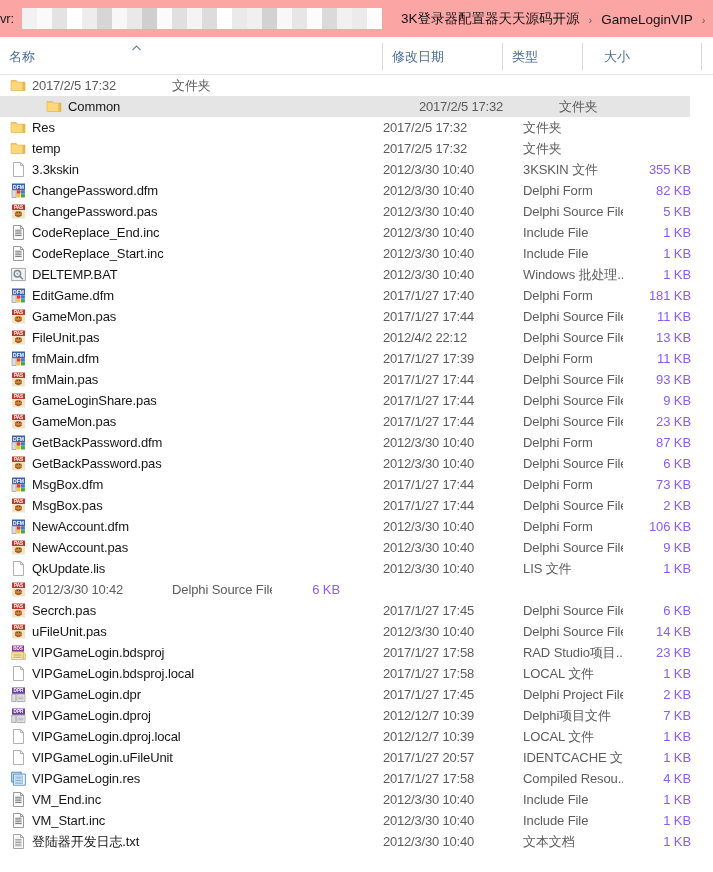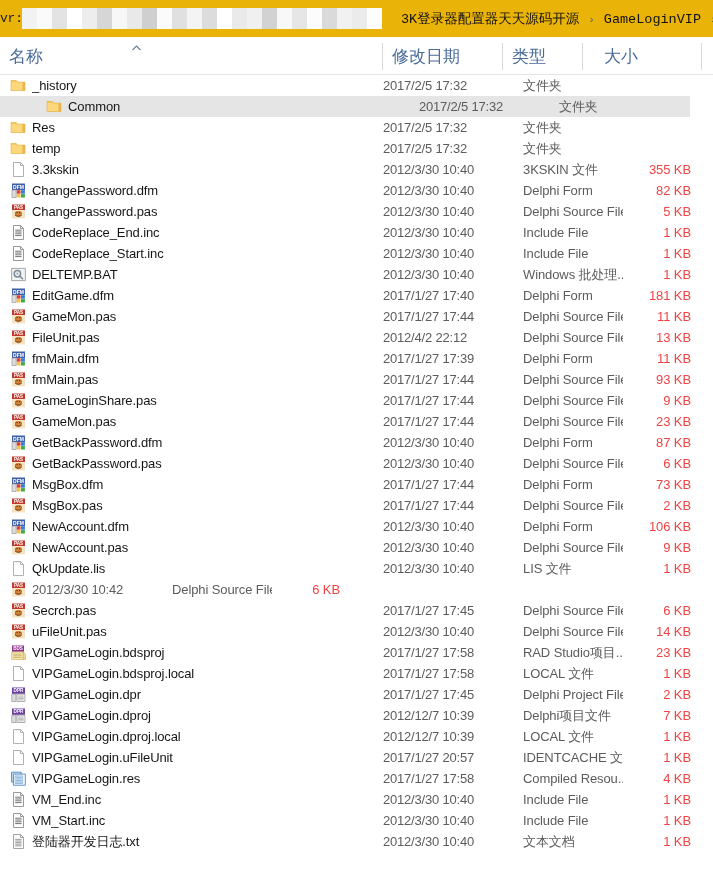--- a/index.html
+++ b/index.html
@@ -9,25 +9,24 @@
     background: #ffffff;
     font-family: "Liberation Sans", "DejaVu Sans", sans-serif;
     overflow: hidden;
   }
 
   
   .addressbar {
     position: relative;
     height: 38px;
     width: 713px;
-    background: #eab308;
+    background: #fca5a5;
     display: flex;
     align-items: center;
     border-bottom: 1px solid #ffffff;
-    font-family: Liberation Mono, monospace;
   }
   .addr-redacted {
     position: absolute;
     left: 22px; top: 8px;
     width: 360px; height: 21px;
     overflow: hidden;
     display: flex;
   }
   .addr-redacted i {
     display: block;
@@ -70,21 +69,21 @@
     width: 713px;
     background: #ffffff;
     border-bottom: 1px solid #e5e5e5;
   }
   .col {
     position: absolute;
     top: 0;
     height: 37px;
     display: flex;
     align-items: center;
-    font-size: 17px;
+    font-size: 13px;
     color: #4a6c9b;
     padding-left: 9px;
     cursor: default;
     user-select: none;
   }
   .col .divider {
     position: absolute;
     right: 0; top: 5px;
     width: 1px; height: 27px;
     background: #d9d9d9;
@@ -153,21 +152,21 @@
     color: #5c5c5c;
     white-space: nowrap;
     overflow: hidden;
     letter-spacing: -0.1px;
     margin-left: 20px;
   }
   .cell-size {
     width: 72px;
     min-width: 72px;
     text-align: right;
-    color: #ef4444;
+    color: #8b5cf6;
     white-space: nowrap;
     padding-right: 4px;
     letter-spacing: -0.1px;
   }
 
   
   .ico { width: 17px; height: 17px; display: block; }
 </style>
 </head>
 <body>
@@ -236,21 +235,20 @@
     <div class="row">
       <div class="cell-icon">
         <svg class="ico" viewBox="0 0 17 17" width="17" height="17">
           <path d="M1 3.5h5.2l1.3 1.6H15v8.4H1z" fill="#ffd27f"></path>
           <path d="M1 5.1h14v8.4H1z" fill="#fcd77b"></path>
           <path d="M1 3.5h5.2l1.3 1.6H1z" fill="#f6c75f"></path>
           <path d="M12.4 5.1H15v8.4h-2.6z" fill="#e8b94e"></path>
           <path d="M1 3.5h5.2l1.3 1.6H15v8.4H1z" fill="none" stroke="#e0ae45" stroke-width="0.6"></path>
         </svg>
       </div>
-      <div class="cell-name">_history</div>
       <div class="cell-date">2017/2/5 17:32</div>
       <div class="cell-type">文件夹</div>
       <div class="cell-size"></div>
     </div>
     <div class="row selected">
       <div class="cell-icon">
         <svg class="ico" viewBox="0 0 17 17" width="17" height="17">
           <path d="M1 3.5h5.2l1.3 1.6H15v8.4H1z" fill="#ffd27f"></path>
           <path d="M1 5.1h14v8.4H1z" fill="#fcd77b"></path>
           <path d="M1 3.5h5.2l1.3 1.6H1z" fill="#f6c75f"></path>

